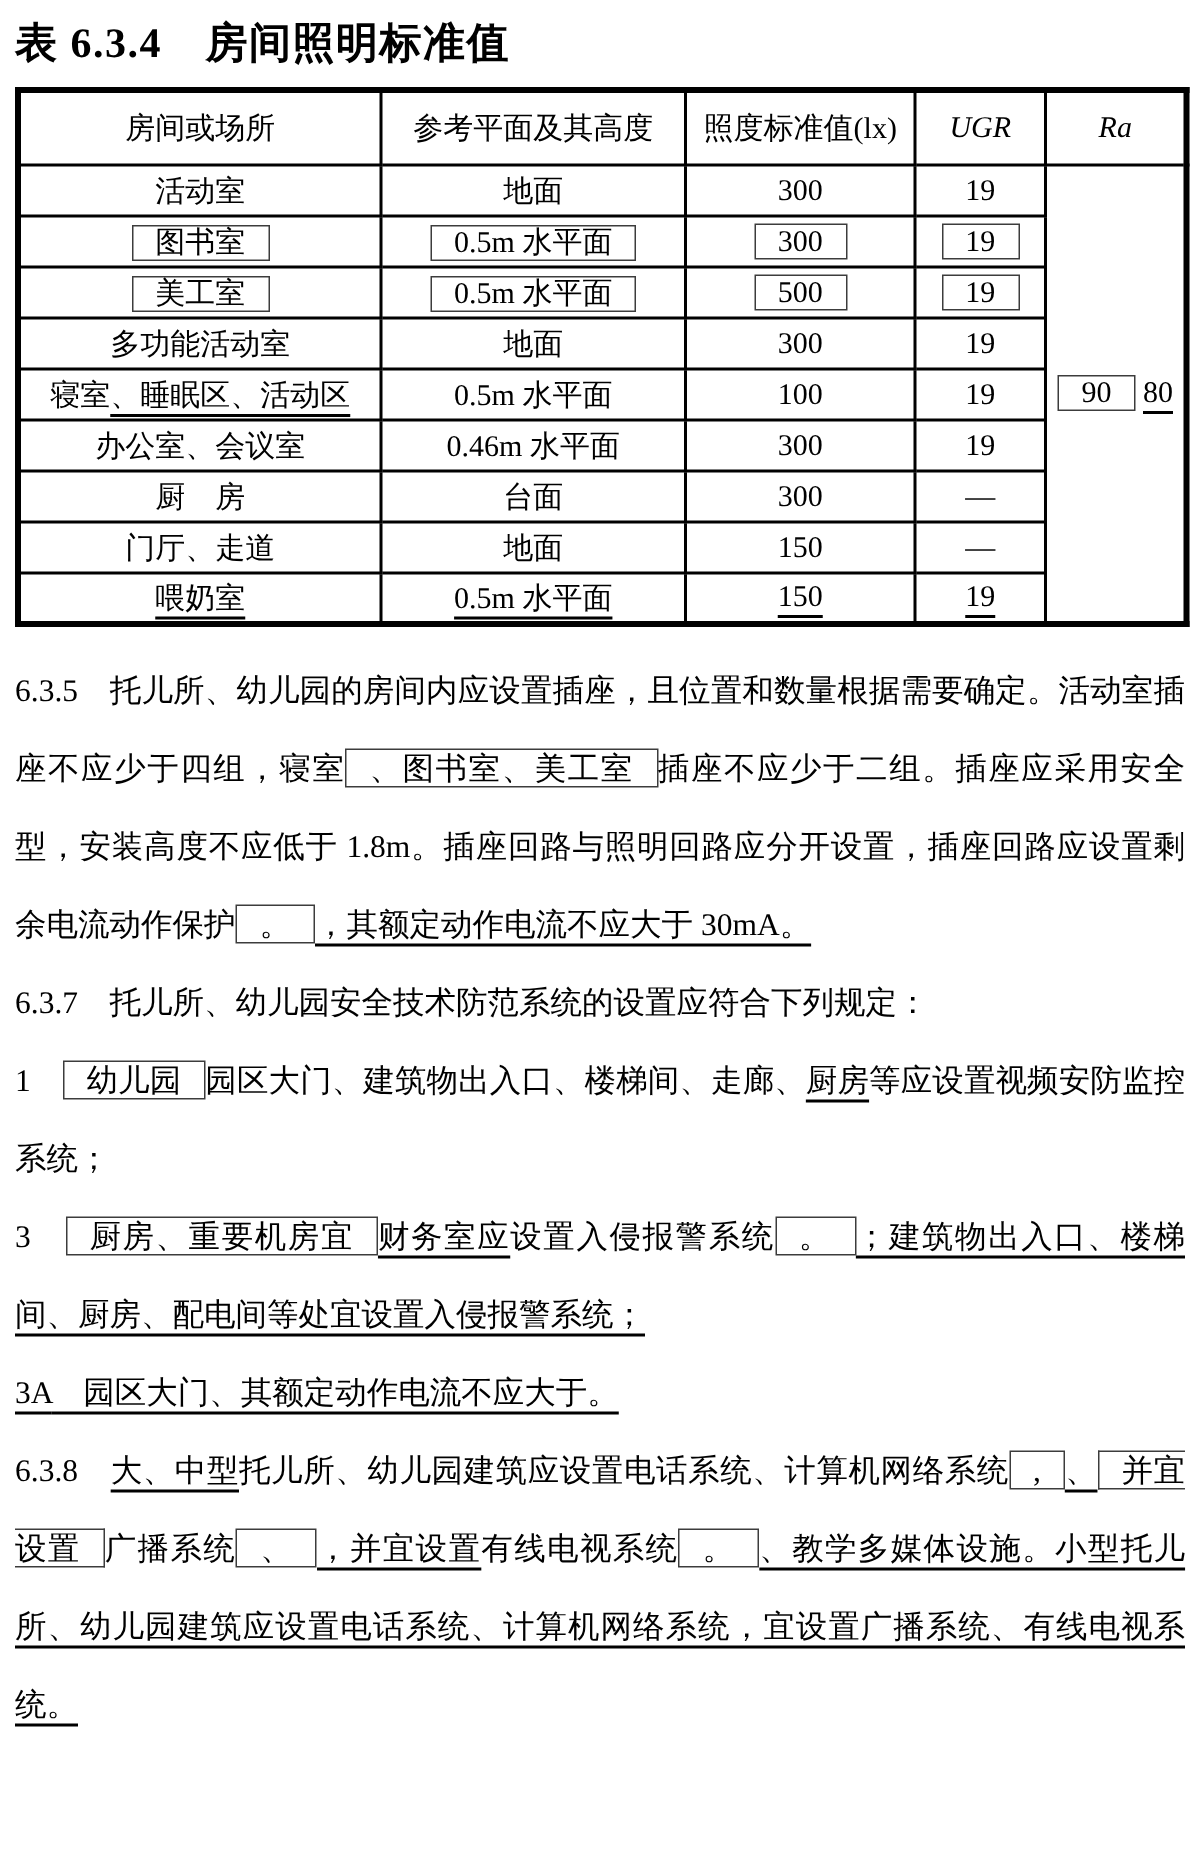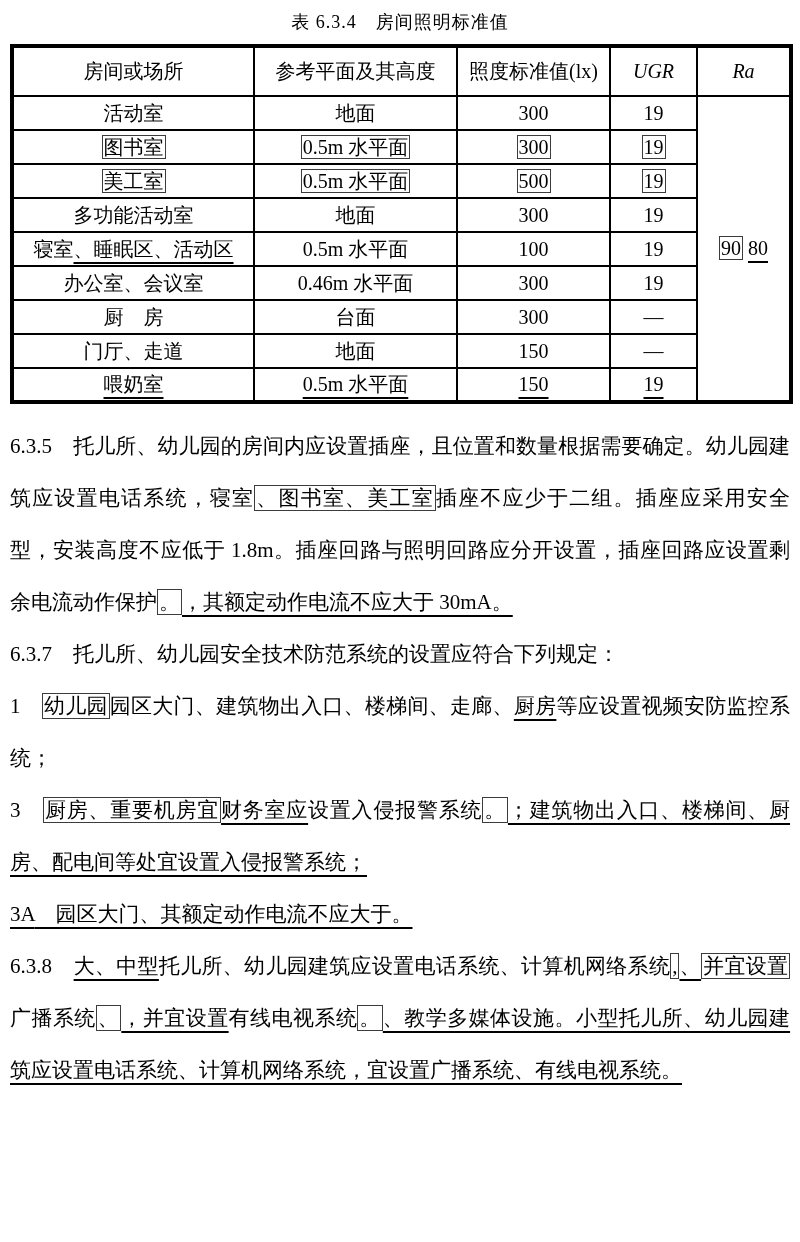--- a/index.html
+++ b/index.html
@@ -6,21 +6,21 @@
   body {
     width: 800px; height: 1242px;
     font-family: "Liberation Serif", "DejaVu Serif", serif;
     color: #000;
     overflow: hidden;
   }
   .page { box-sizing: border-box; width: 800px; height: 1242px; padding: 8px 10px 0 10px; }
 
   
   .table-title {
-    text-align: center; font-weight: normal; font-size: 18px;
+    text-align: left; font-weight: bold; font-size: 28px;
     margin: 2px 0 10px 0; letter-spacing: 1px;
   }
   table.spec-table {
     border-collapse: collapse; table-layout: fixed;
     width: 779px; margin: 0 auto;
     border: 4px solid #000;
   }
   .spec-table th, .spec-table td {
     border: 2px solid #000;
     text-align: center; vertical-align: middle;
@@ -36,21 +36,21 @@
   
   .clauses {
     margin-top: 16px; font-size: 21px; line-height: 52px;
     text-align: justify; text-justify: inter-character;
   }
   p.clause { margin: 0; }
 
   
   .seg { white-space: pre-wrap; }
   .seg-bold { font-weight: normal; }
-  .seg-box { border: 1.5px solid #3c3c3c; padding: 0 1px; }
+  .seg-box { border: 1.5px solid #3c3c3c; padding: 0 15px; }
   .seg-underline {
     text-decoration: underline;
     text-decoration-thickness: 1.5px;
     text-underline-offset: 6px;
   }
 </style>
 </head>
 <body>
 
 <div class="page">
@@ -127,21 +127,21 @@
         <tr>
           <td><span class="seg seg-underline">喂奶室</span></td>
           <td><span class="seg seg-underline">0.5m 水平面</span></td>
           <td><span class="seg seg-underline">150</span></td>
           <td><span class="seg seg-underline">19</span></td>
         </tr>
       </tbody>
   </table>
 
   <div class="clauses" id="clauses">
-      <p class="clause"><span class="seg seg-bold">6.3.5</span><span class="seg seg-plain">　托儿所、幼儿园的房间内应设置插座，且位置和数量根据需要确定。幼儿园建筑应设置电话系统，寝室</span><span class="seg seg-box">、图书室、美工室</span><span class="seg seg-plain">插座不应少于二组。插座应采用安全型，安装高度不应低于 1.8m。插座回路与照明回路应分开设置，插座回路应设置剩余电流动作保护</span><span class="seg seg-box">。</span><span class="seg seg-underline">，其额定动作电流不应大于 30mA。</span></p>
+      <p class="clause"><span class="seg seg-bold">6.3.5</span><span class="seg seg-plain">　托儿所、幼儿园的房间内应设置插座，且位置和数量根据需要确定。活动室插座不应少于四组，寝室</span><span class="seg seg-box">、图书室、美工室</span><span class="seg seg-plain">插座不应少于二组。插座应采用安全型，安装高度不应低于 1.8m。插座回路与照明回路应分开设置，插座回路应设置剩余电流动作保护</span><span class="seg seg-box">。</span><span class="seg seg-underline">，其额定动作电流不应大于 30mA。</span></p>
       <p class="clause"><span class="seg seg-bold">6.3.7</span><span class="seg seg-plain">　托儿所、幼儿园安全技术防范系统的设置应符合下列规定：</span></p>
       <p class="clause"><span class="seg seg-bold">1</span><span class="seg seg-plain">　</span><span class="seg seg-box">幼儿园</span><span class="seg seg-plain">园区大门、建筑物出入口、楼梯间、走廊、</span><span class="seg seg-underline">厨房</span><span class="seg seg-plain">等应设置视频安防监控系统；</span></p>
       <p class="clause"><span class="seg seg-bold">3</span><span class="seg seg-plain">　</span><span class="seg seg-box">厨房、重要机房宜</span><span class="seg seg-underline">财务室应</span><span class="seg seg-plain">设置入侵报警系统</span><span class="seg seg-box">。</span><span class="seg seg-underline">；建筑物出入口、楼梯间、厨房、配电间等处宜设置入侵报警系统；</span></p>
       <p class="clause"><span class="seg seg-bold seg-underline">3A</span><span class="seg seg-underline">　园区大门、其额定动作电流不应大于。</span></p>
       <p class="clause"><span class="seg seg-bold">6.3.8</span><span class="seg seg-plain">　</span><span class="seg seg-underline">大、中型</span><span class="seg seg-plain">托儿所、幼儿园建筑应设置电话系统、计算机网络系统</span><span class="seg seg-box">,</span><span class="seg seg-underline">、</span><span class="seg seg-box">并宜设置</span><span class="seg seg-plain">广播系统</span><span class="seg seg-box">、</span><span class="seg seg-underline">，并宜设置</span><span class="seg seg-plain">有线电视系统</span><span class="seg seg-box">。</span><span class="seg seg-underline">、教学多媒体设施。小型托儿所、幼儿园建筑应设置电话系统、计算机网络系统，宜设置广播系统、有线电视系统。</span></p>
     </div>
 
 </div>
 
 </body></html>

